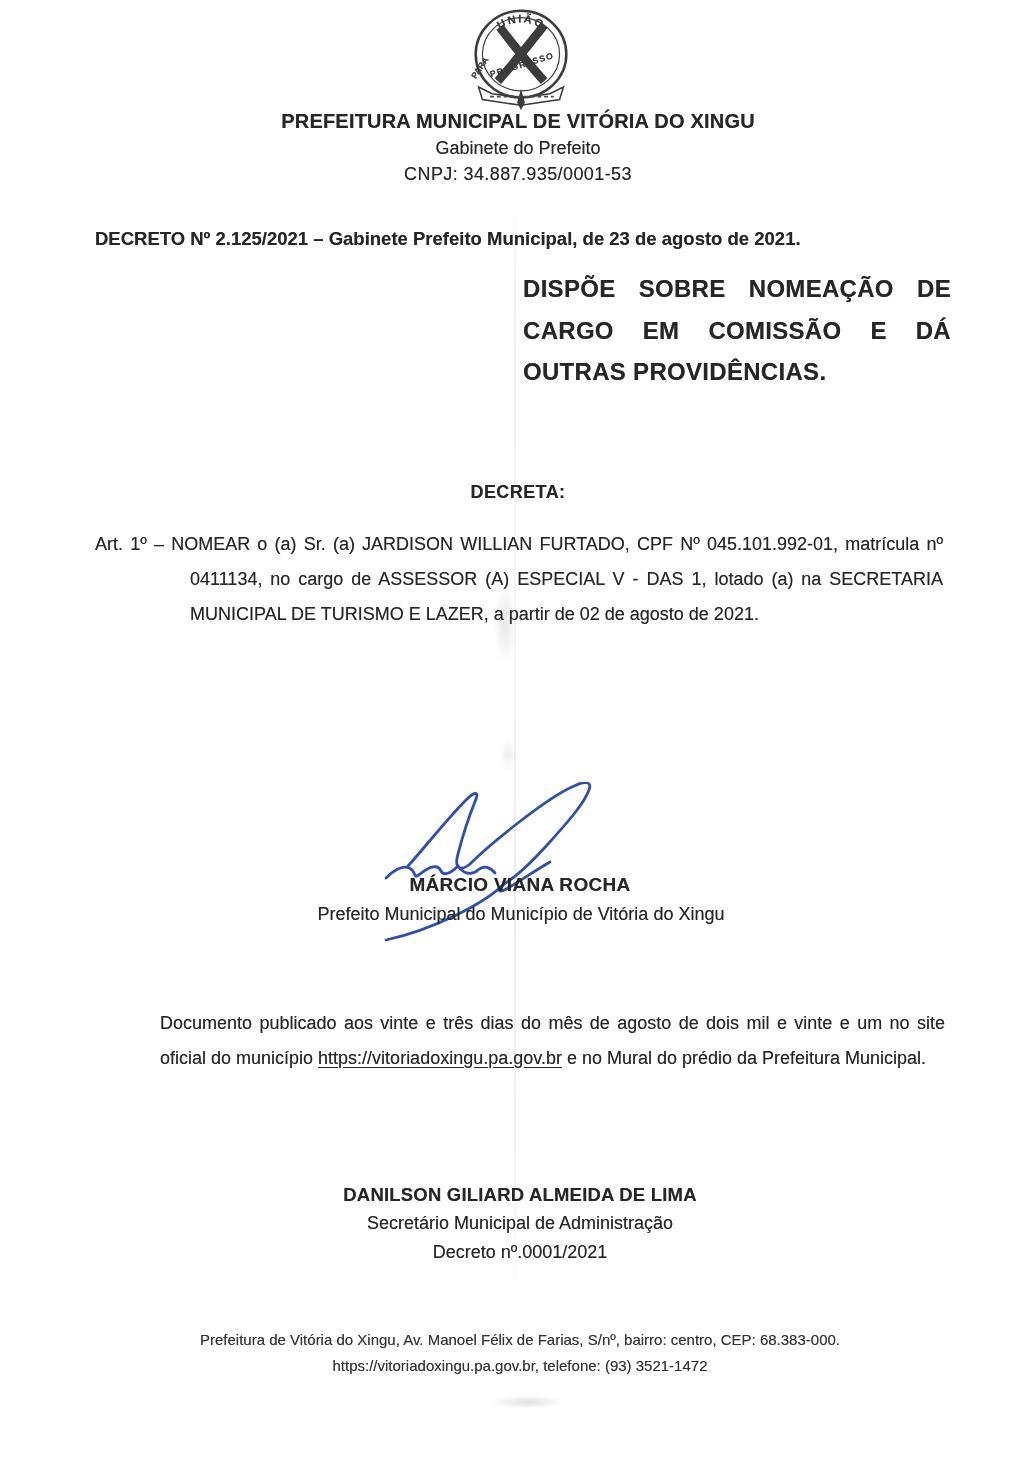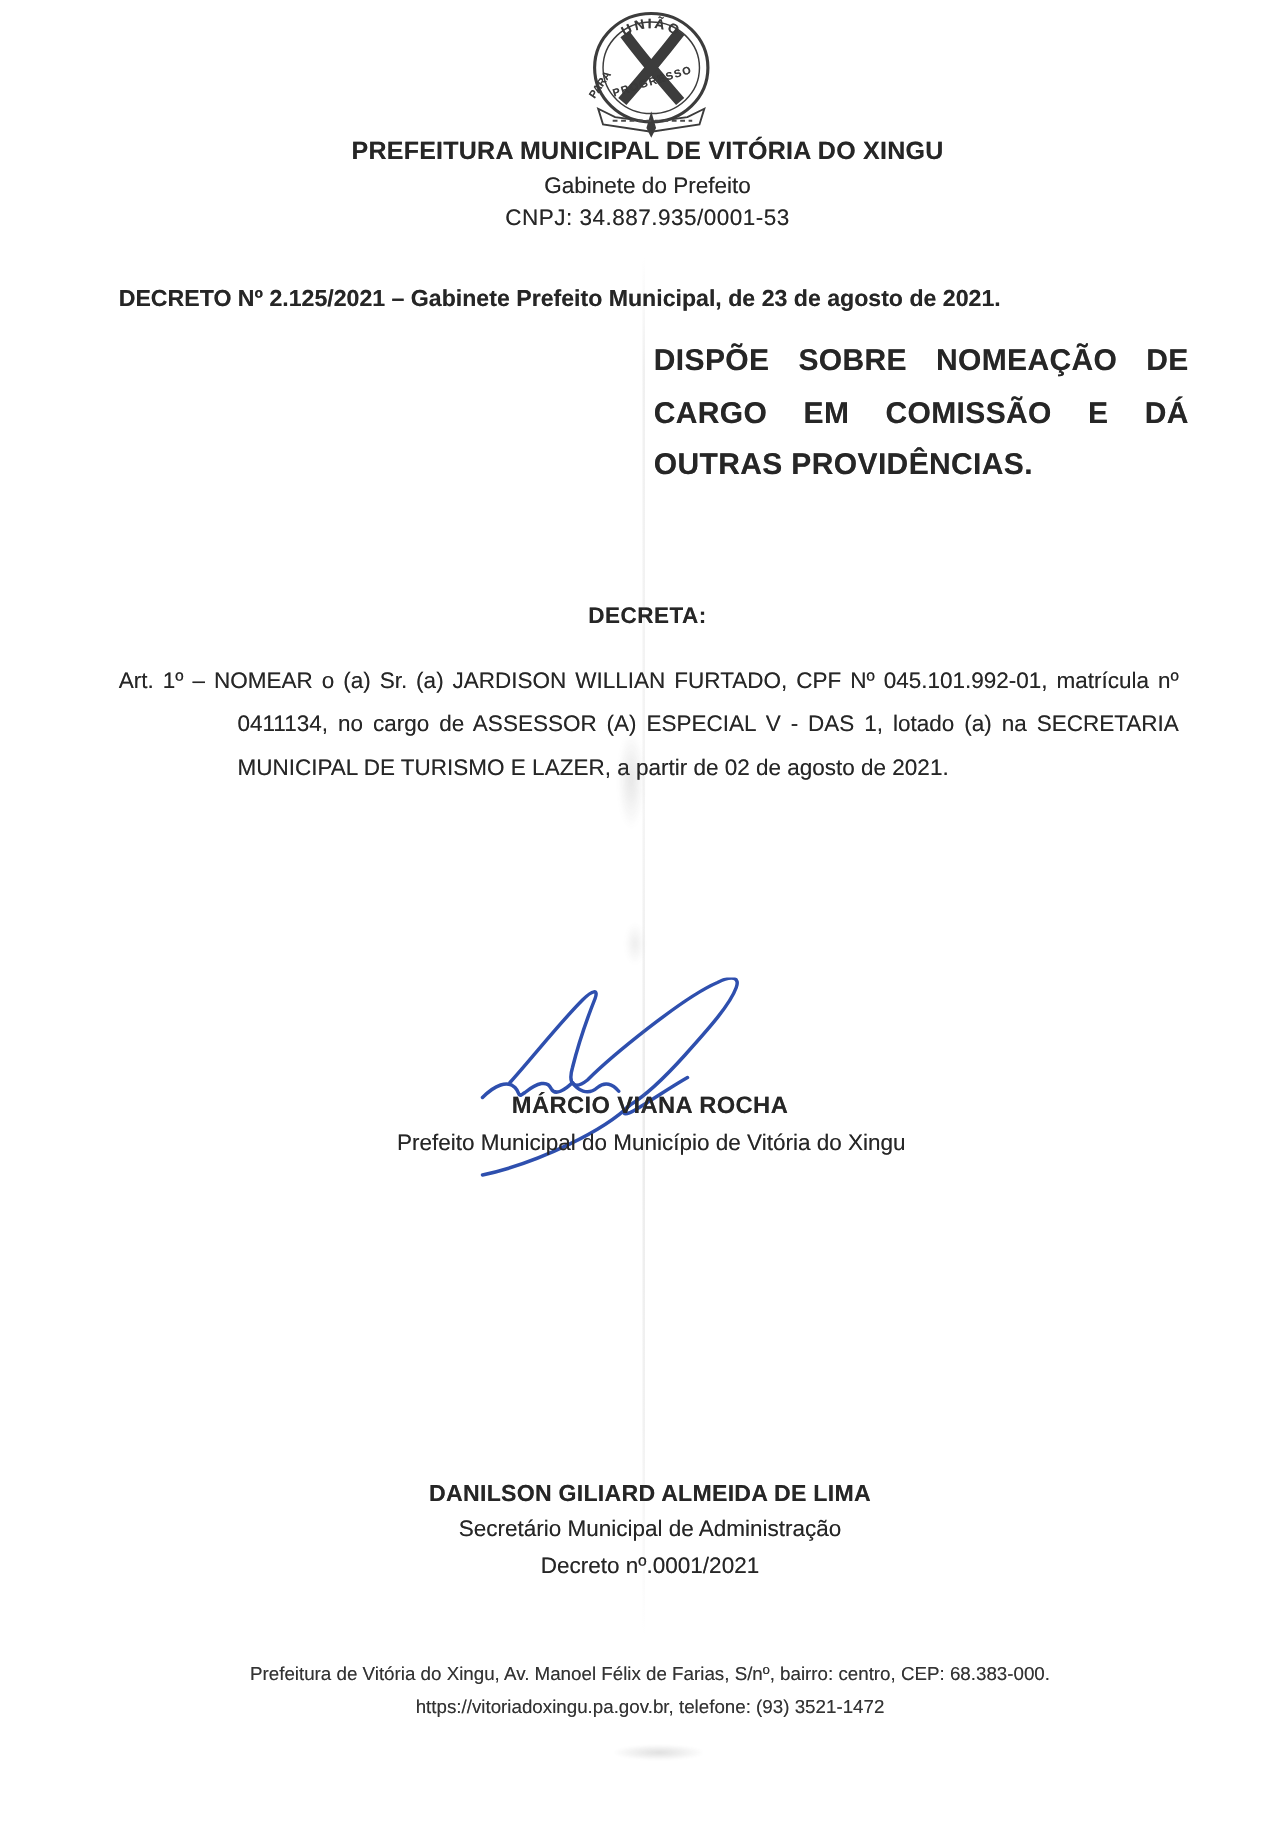--- a/index.html
+++ b/index.html
@@ -132,20 +132,21 @@
 
   <svg class="abs signature-svg" viewBox="0 0 252 162" aria-hidden="true">
     <path class="sig-path" d="M30,84 C48,64 70,36 88,18 C96,10 101,9 98,17 C92,32 84,56 80,72 C76,86 82,90 92,82 C110,64 168,16 196,4 C208,-2 214,0 211,8 C206,22 188,42 170,62 C152,82 136,96 126,102 C118,108 120,112 130,106 C142,99 158,88 172,80"></path>
     <path class="sig-path" d="M126,102 C106,122 54,148 8,158"></path>
     <path class="sig-path" d="M8,96 C18,86 28,82 34,88 C39,93 35,97 42,92 C52,84 60,82 63,89 C66,95 74,90 80,84 C84,90 92,95 100,88 C106,83 112,85 117,91"></path>
   </svg>
 
   <div class="abs signer-name">MÁRCIO VIANA ROCHA</div>
   <div class="abs signer-role">Prefeito Municipal do Município de Vitória do Xingu</div>
 
+  <div class="abs publication"><span>Documento publicado aos vinte e três dias do mês de agosto de dois mil e vinte e um no site oficial do município </span><span class="link">https://vitoriadoxingu.pa.gov.br</span><span> e no Mural do prédio da Prefeitura Municipal.</span></div>
 
   <div class="abs secretary">
     <div class="sec-name">DANILSON GILIARD ALMEIDA DE LIMA</div>
     <div>Secretário Municipal de Administração</div>
     <div>Decreto nº.0001/2021</div>
   </div>
 
   <div class="abs footer">
     <div>Prefeitura de Vitória do Xingu, Av. Manoel Félix de Farias, S/nº, bairro: centro, CEP: 68.383-000.</div>
     <div>https://vitoriadoxingu.pa.gov.br, telefone: (93) 3521-1472</div>

